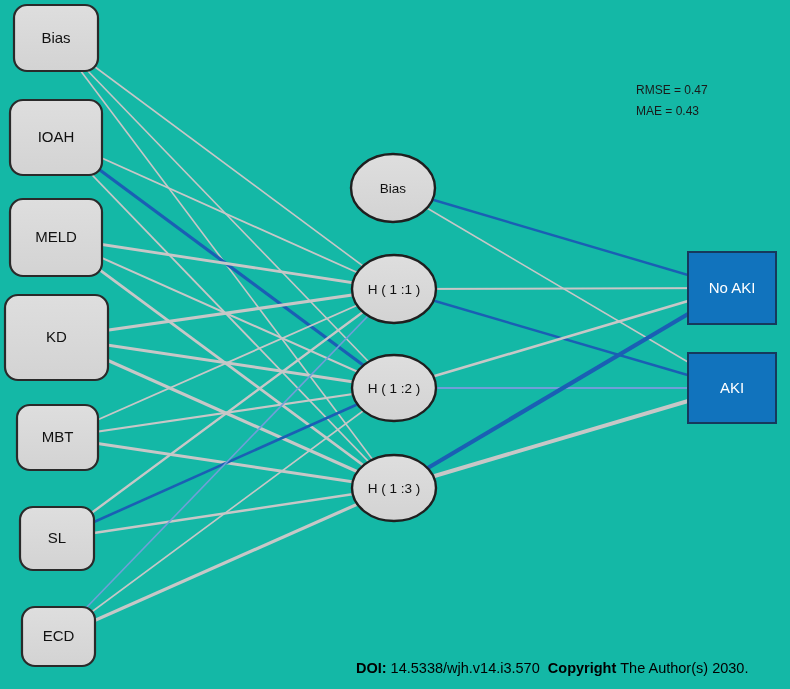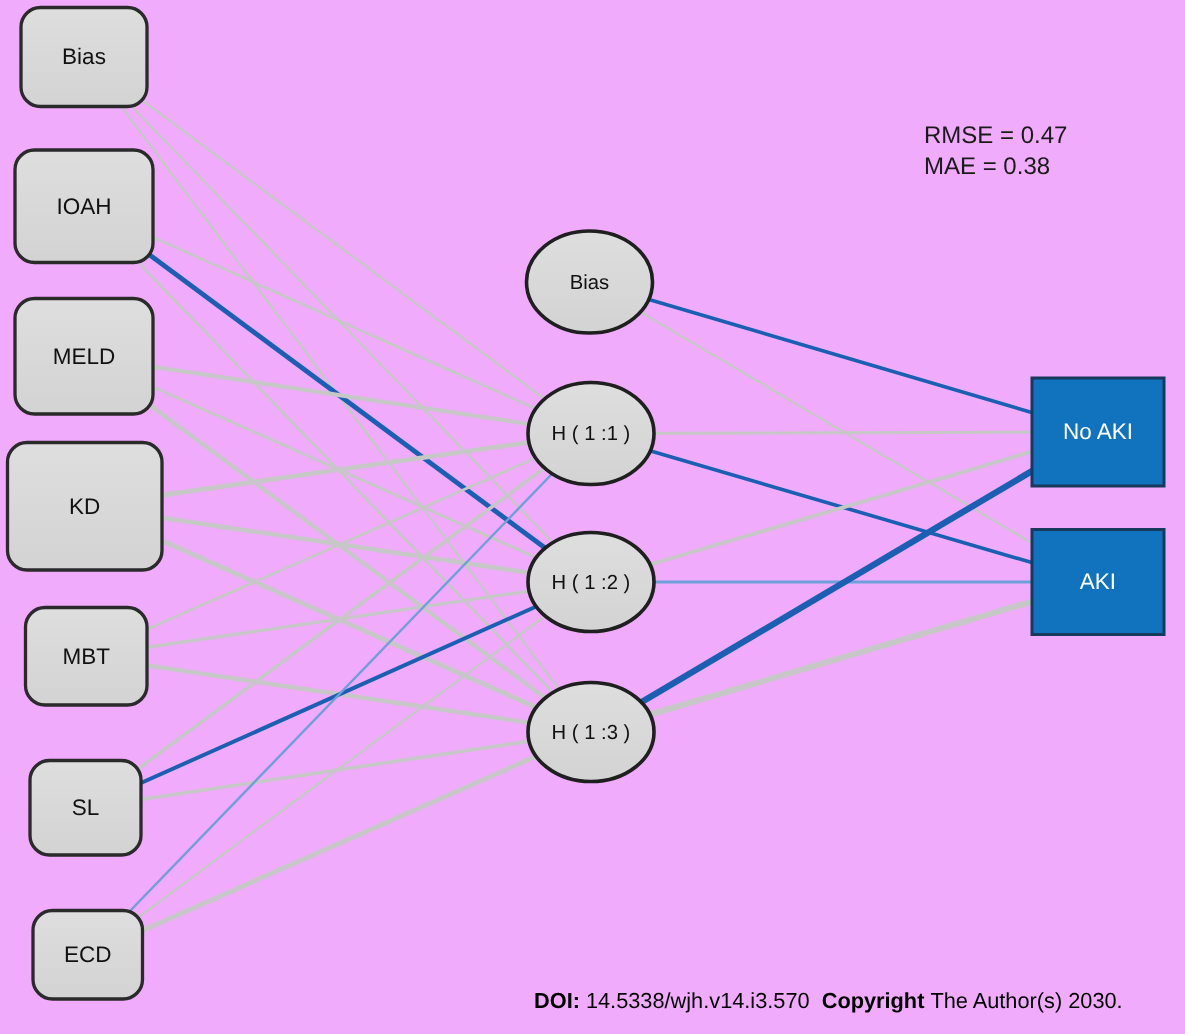--- a/index.html
+++ b/index.html
@@ -5,32 +5,32 @@
   html, body {
     margin: 0;
     padding: 0;
     background: #ffffff;
     font-family: "Liberation Sans", sans-serif;
   }
   .stage {
     position: relative;
     width: 790px;
     height: 689px;
-    background: #f0abfc;
+    background: #14b8a6;
     overflow: hidden;
   }
   svg.net {
     position: absolute;
     left: 0; top: 0;
   }
   .metrics {
     position: absolute;
-    left: 616px;
+    left: 636px;
     top: 80px;
-    font-size: 16px;
+    font-size: 12px;
     line-height: 21px;
     color: #1a1a1a;
     white-space: nowrap;
   }
   .footer {
     position: absolute;
     left: 356px;
     top: 660px;
     font-size: 14.5px;
     color: #000000;
@@ -103,20 +103,20 @@
       <ellipse cx="394" cy="488" rx="42" ry="33" fill="url(#nodeGrad)" stroke="#1f1f1f" stroke-width="2.4"></ellipse>
       <text x="394" y="489" text-anchor="middle" dominant-baseline="middle" font-family="&quot;Liberation Sans&quot;, sans-serif" font-size="13.5" fill="#111111">H ( 1 :3 )</text>
       <rect x="688" y="252" width="88" height="72" fill="#1173bd" stroke="#16395c" stroke-width="2"></rect>
       <text x="732" y="289" text-anchor="middle" dominant-baseline="middle" font-family="&quot;Liberation Sans&quot;, sans-serif" font-size="15" fill="#ffffff">No AKI</text>
       <rect x="688" y="353" width="88" height="70" fill="#1173bd" stroke="#16395c" stroke-width="2"></rect>
       <text x="732" y="389" text-anchor="middle" dominant-baseline="middle" font-family="&quot;Liberation Sans&quot;, sans-serif" font-size="15" fill="#ffffff">AKI</text>
     </svg>
 
   <div class="metrics">
     <div>RMSE = 0.47</div>
-    <div>MAE = 0.38</div>
+    <div>MAE = 0.43</div>
   </div>
 
   <div class="footer">
     <span class="b seg">DOI:</span><span class="seg">14.5338/wjh.v14.i3.570</span>&nbsp;<span class="b seg">Copyright</span><span>The Author(s) 2030.</span>
   </div>
 
 </div>
 
 </body></html>

